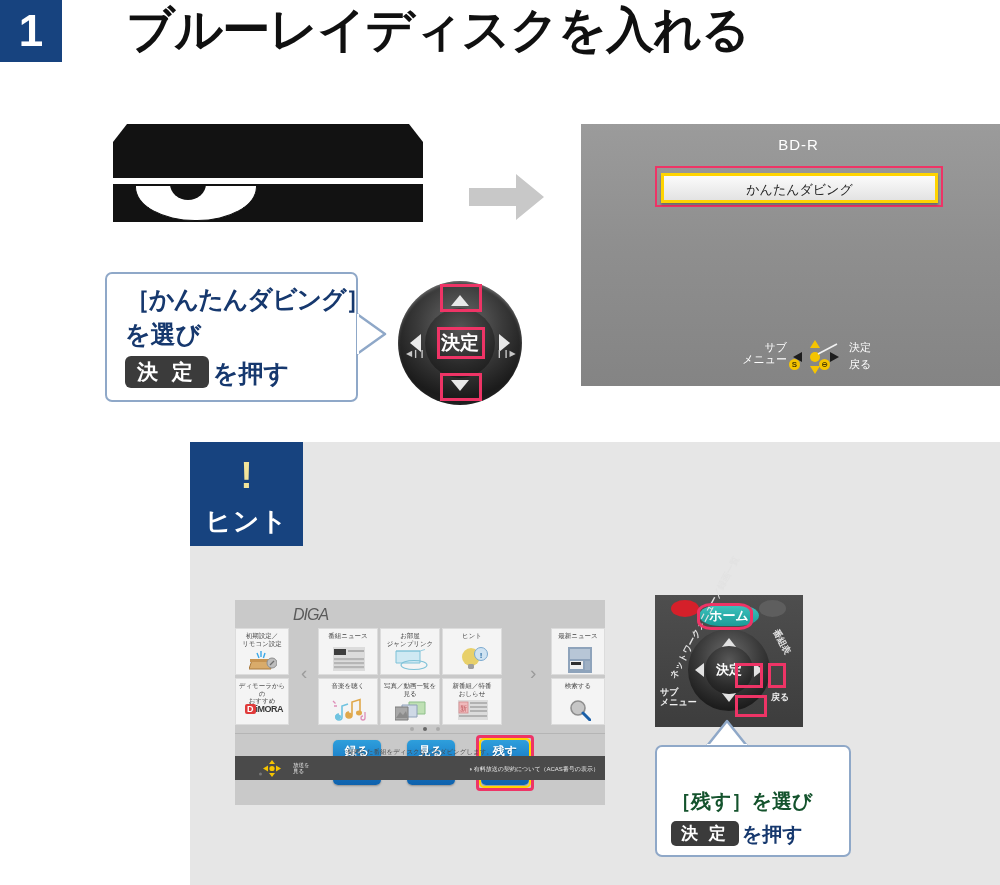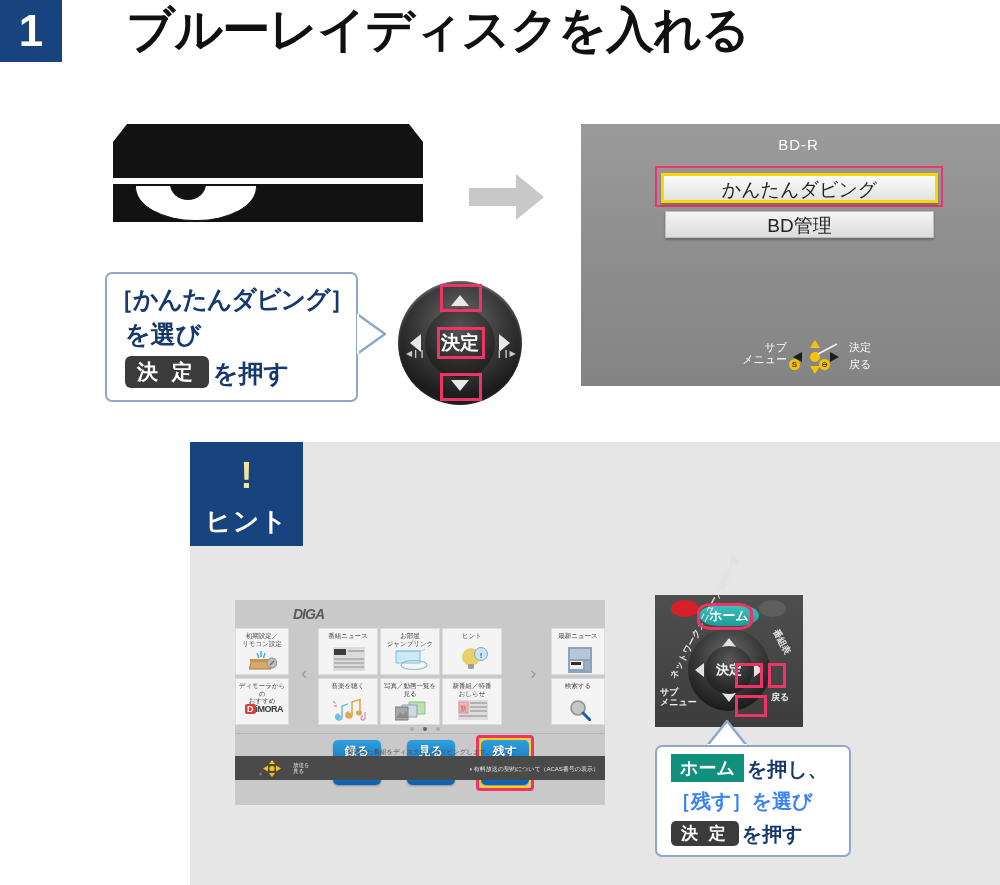--- a/index.html
+++ b/index.html
@@ -61,21 +61,21 @@
   .tv-title{
     position:absolute;left:0;top:12px;width:100%;text-align:center;
     font-size:15px;color:#ffffff;letter-spacing:1px;
   }
   .tv-hl{
     position:absolute;left:74px;top:42px;width:288px;height:41px;
     border:2px solid #ee3466;box-sizing:border-box;
   }
   .tv-item{
     position:absolute;height:27px;line-height:27px;text-align:center;
-    font-size:19px;color:#232323;
+    font-size:13px;color:#232323;
     background:linear-gradient(180deg,#f5f5f5 0%,#dcdcdc 100%);
     border:1px solid #bdbdbd;box-sizing:border-box;
   }
   .tv-item-1{
     left:80px;top:49px;width:277px;height:30px;line-height:28px;
     border:3px solid #ffd400;box-sizing:border-box;
     background:linear-gradient(180deg,#fbfbfb 0%,#e3e3e3 100%);
     box-shadow:0 2px 2px rgba(0,0,0,.28);
   }
   .tv-item-2{
@@ -99,21 +99,21 @@
     background:#f5c400;color:#4a3a00;font-size:8px;line-height:11px;
     text-align:center;font-weight:bold;
   }
 
   
   .balloon{
     position:absolute;background:#ffffff;border:2px solid #8fa8c8;
     border-radius:7px;box-sizing:border-box;
   }
   .balloon-1{left:105px;top:272px;width:253px;height:130px;}
-  .bal1-l1{position:absolute;left:2px;top:9px;font-size:25px;font-weight:bold;color:#16386e;white-space:nowrap;letter-spacing:-1px;}
+  .bal1-l1{position:absolute;left:18px;top:9px;font-size:25px;font-weight:bold;color:#16386e;white-space:nowrap;letter-spacing:-1px;}
   .bal1-l2{position:absolute;left:18px;top:44px;font-size:25px;font-weight:bold;color:#16386e;white-space:nowrap;}
   .bal1-l3{position:absolute;left:18px;top:82px;font-size:25px;font-weight:bold;color:#16386e;white-space:nowrap;}
   .key-dark{
     display:inline-block;background:#3b3b3b;color:#ffffff;
     border-radius:6px;padding:2px 12px;font-size:21px;font-weight:bold;
     letter-spacing:4px;vertical-align:3px;margin-right:4px;
   }
   .tail-1{position:absolute;left:357px;top:312px;width:30px;height:44px;}
 
   
@@ -160,21 +160,21 @@
   }
   .hint-t1{position:absolute;left:326px;top:476px;font-size:28px;font-weight:bold;color:#16386e;white-space:nowrap;letter-spacing:-0.5px;}
   .hint-t2{position:absolute;left:326px;top:514px;font-size:28px;font-weight:bold;color:#16386e;white-space:nowrap;letter-spacing:-0.5px;}
 
   
   .home{
     position:absolute;left:235px;top:600px;width:370px;height:205px;
     background:#c9c9c9;
   }
   .home-logo{
-    position:absolute;left:58px;top:6px;font-size:14px;font-weight:bold;
+    position:absolute;left:58px;top:6px;font-size:16px;font-weight:normal;
     color:#5a5a5a;font-style:italic;letter-spacing:-1px;
   }
   .tile{
     position:absolute;background:#f4f4f4;border:1px solid #dcdcdc;
     box-sizing:border-box;overflow:hidden;
   }
   .tile-lbl{
     position:absolute;left:0;top:3px;width:100%;text-align:center;
     font-size:6.5px;color:#3c3c3c;line-height:7.5px;
   }
@@ -239,21 +239,21 @@
   }
   .rot-l{
     position:absolute;color:#e2e2e2;font-size:9px;font-weight:bold;white-space:nowrap;
     transform-origin:left top;
   }
   .rem-txt{position:absolute;color:#efefef;font-size:9px;font-weight:bold;line-height:10px;}
 
   .balloon-2{left:655px;top:745px;width:196px;height:112px;}
   .tail-2{position:absolute;left:705px;top:719px;width:46px;height:28px;}
   .bal2-l1{position:absolute;left:14px;top:7px;font-size:20px;font-weight:bold;color:#16386e;white-space:nowrap;}
-  .bal2-l2{position:absolute;left:14px;top:41px;font-size:20px;font-weight:bold;color:#3b82f6;white-space:nowrap;}
+  .bal2-l2{position:absolute;left:14px;top:41px;font-size:20px;font-weight:bold;color:#14532d;white-space:nowrap;}
   .bal2-l3{position:absolute;left:14px;top:74px;font-size:20px;font-weight:bold;color:#16386e;white-space:nowrap;}
   .key-teal{
     display:inline-block;background:#12907e;color:#ffffff;
     padding:2px 9px;font-size:18px;font-weight:bold;vertical-align:2px;margin-right:3px;
   }
   .key-dark-sm{
     display:inline-block;background:#3b3b3b;color:#ffffff;border-radius:5px;
     padding:1px 10px;font-size:17px;font-weight:bold;letter-spacing:3px;
     vertical-align:2px;margin-right:3px;
   }
@@ -275,21 +275,20 @@
 
   <svg class="arrow-right" viewBox="0 0 75 46">
     <path d="M0 14 H47 V0 L75 23 L47 46 V32 H0 Z" fill="#c8c8c8"></path>
   </svg>
 
   <div class="tv">
     <div class="tv-title">BD-R</div>
 
     <div class="tv-hl"></div>
     <div class="tv-item tv-item-1">かんたんダビング</div>
-    <div class="tv-item tv-item-2">BD管理</div>
 
 
     <div class="tv-foot">
       <div class="tvf-sub">
         <div>サブ</div>
         <div>メニュー</div>
       </div>
       <div class="dot-s" style="left:58px;top:19px;">S</div>
       <svg class="tvf-pad" viewBox="0 0 46 34">
         <path d="M22 0 L27 8 H17 Z" fill="#f5c400"></path>
@@ -539,22 +538,19 @@
   <div class="red-box" style="left:697px;top:603px;width:56px;height:27px;border-radius:14px/9px;"></div>
   <div class="red-box" style="left:735px;top:663px;width:28px;height:25px;"></div>
   <div class="red-box" style="left:768px;top:663px;width:18px;height:25px;"></div>
   <div class="red-box" style="left:735px;top:695px;width:32px;height:22px;"></div>
 
   <svg class="tail-2" viewBox="0 0 46 28">
     <path d="M2 27 L22 2 L42 27" fill="#ffffff" stroke="#8fa8c8" stroke-width="2.5" stroke-linejoin="round"></path>
     <line x1="2" y1="27" x2="42" y2="27" stroke="#ffffff" stroke-width="4"></line>
   </svg>
   <div class="balloon balloon-2">
-    <div class="bal2-l1">
-      <span class="key-teal">ホーム</span><span>を押し、</span>
-    </div>
     <div class="bal2-l2">［残す］を選び</div>
     <div class="bal2-l3">
       <span class="key-dark-sm">決 定</span><span>を押す</span>
     </div>
   </div>
 
 </div>
 
 </body></html>

